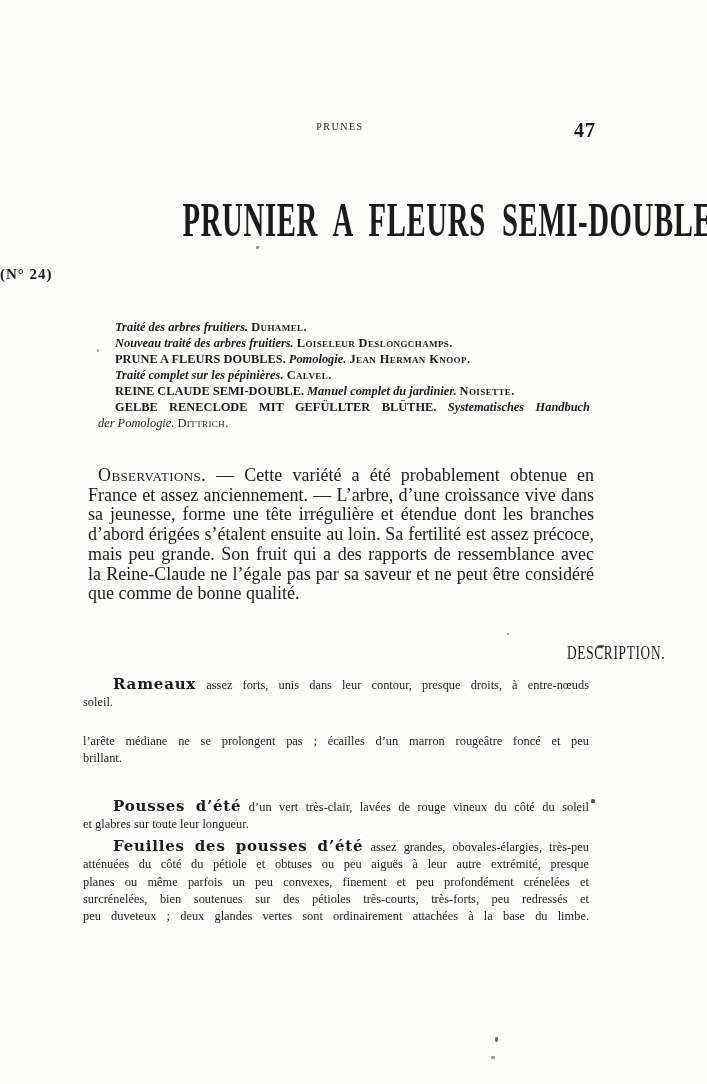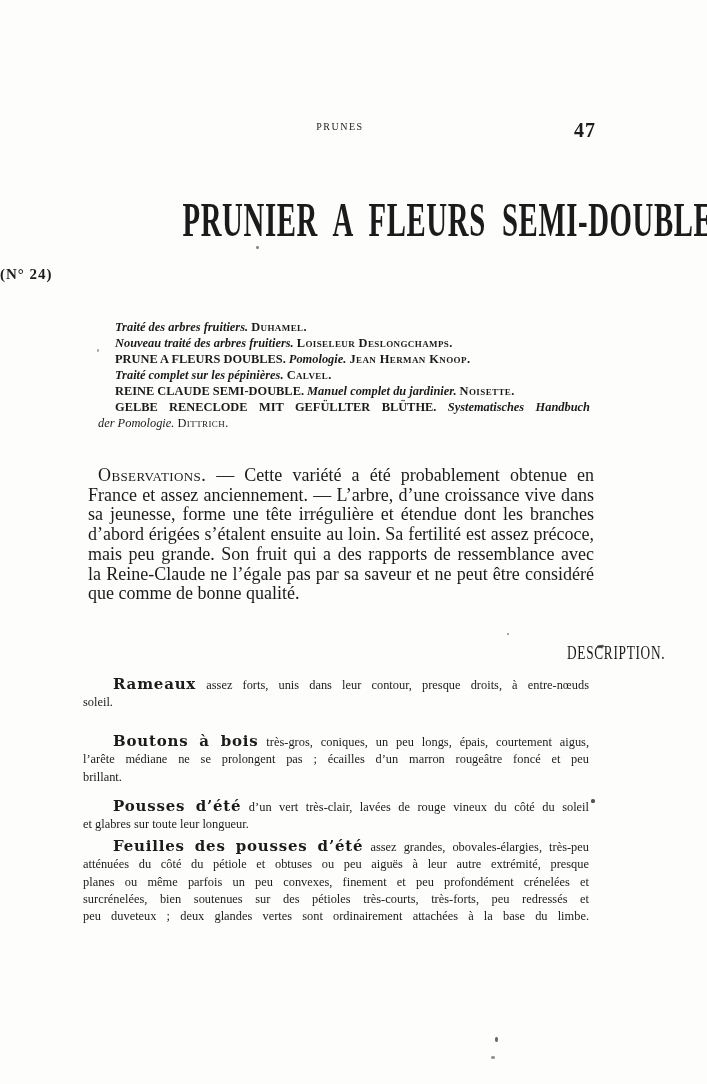--- a/index.html
+++ b/index.html
@@ -99,21 +99,20 @@
 
   <div class="desc-head-wrap">
     <span class="desc-head">DESCRIPTION.</span>
   </div>
 
   <div class="par par-rameaux">
       <div class="tline j ind"><span class="s-lead">Rameaux</span><span class="s-n"> assez forts, unis dans leur contour, presque droits, à entre-nœuds</span></div>
       <div class="tline"><span class="s-n">soleil.</span></div>
     </div>
   <div class="par par-boutons">
-      <div class="tline j ind"><span class="s-lead">Boutons à bois</span><span class="s-n"> très-gros, coniques, un peu longs, épais, courtement aigus,</span></div>
       <div class="tline j"><span class="s-n">l’arête médiane ne se prolongent pas ; écailles d’un marron rougeâtre foncé et peu</span></div>
       <div class="tline"><span class="s-n">brillant.</span></div>
     </div>
   <div class="par par-pousses">
       <div class="tline j ind"><span class="s-lead">Pousses d’été</span><span class="s-n"> d’un vert très-clair, lavées de rouge vineux du côté du soleil</span></div>
       <div class="tline"><span class="s-n">et glabres sur toute leur longueur.</span></div>
     </div>
   <div class="par par-feuilles">
       <div class="tline j ind"><span class="s-lead">Feuilles des pousses d’été</span><span class="s-n"> assez grandes, obovales-élargies, très-peu</span></div>
       <div class="tline j"><span class="s-n">atténuées du côté du pétiole et obtuses ou peu aiguës à leur autre extrémité, presque</span></div>

